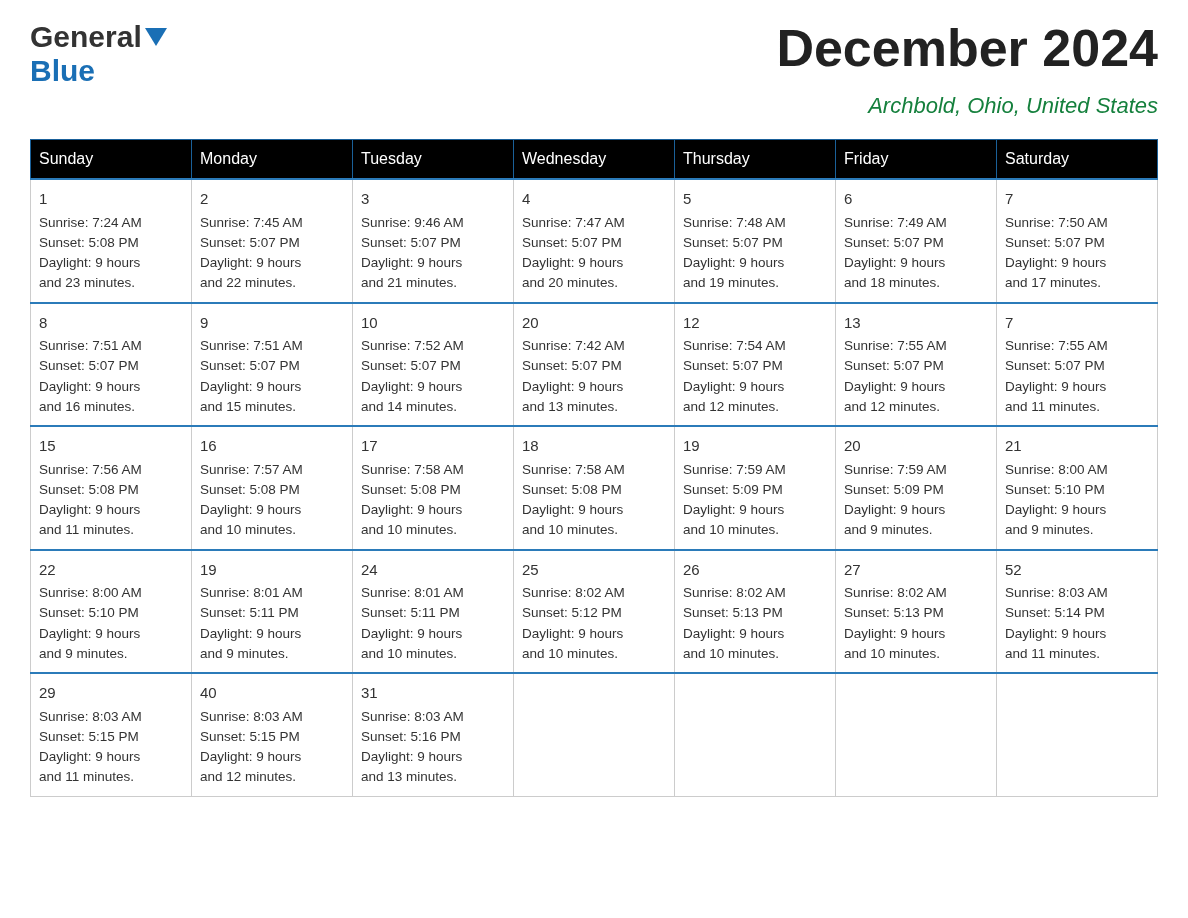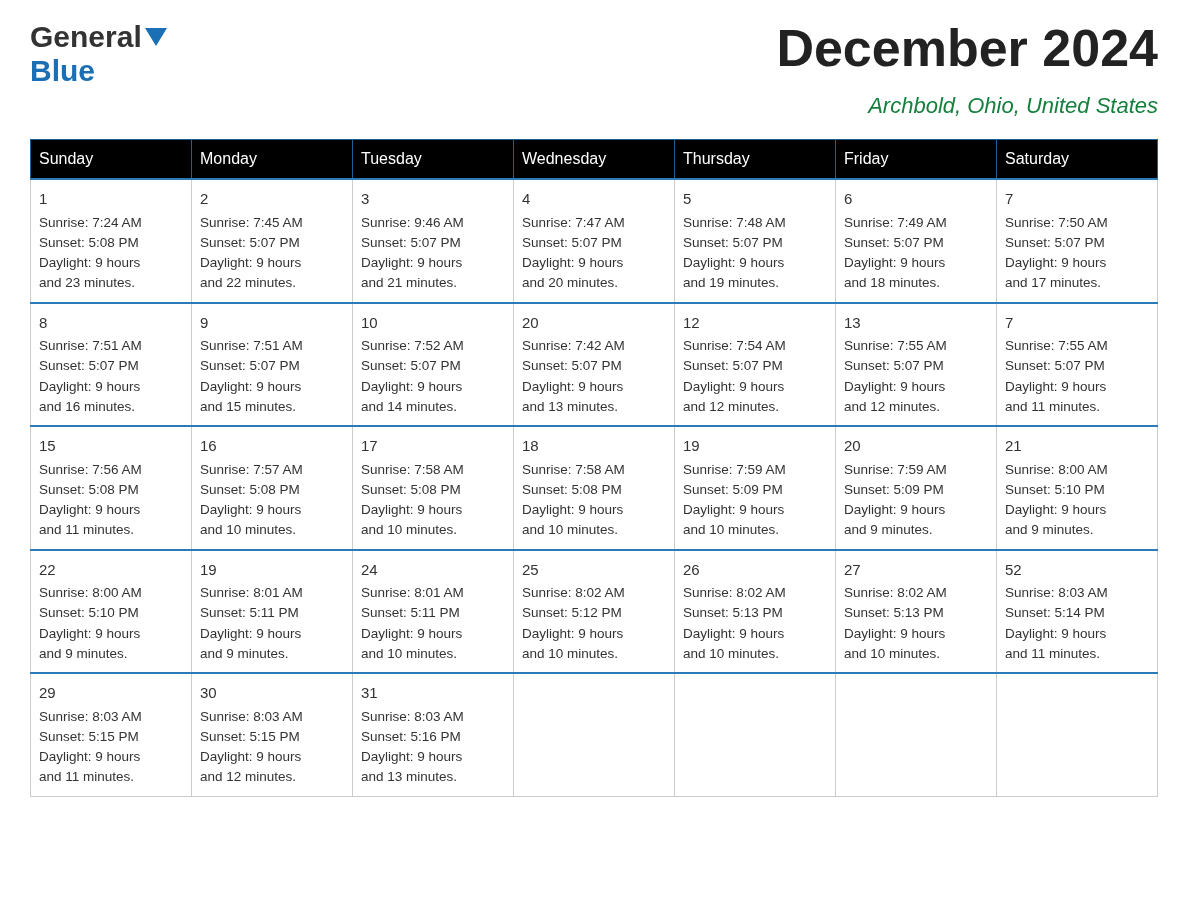--- a/index.html
+++ b/index.html
@@ -319,21 +319,21 @@
       </tr>
       <tr>
         <td>
         <span class="day-num">29</span>
         <span>Sunrise: 8:03 AM</span><br>
         <span>Sunset: 5:15 PM</span><br>
         <span>Daylight: 9 hours</span><br>
         <span>and 11 minutes.</span>
       </td>
         <td>
-        <span class="day-num">30</span>
+        <span class="day-num">40</span>
         <span>Sunrise: 8:03 AM</span><br>
         <span>Sunset: 5:15 PM</span><br>
         <span>Daylight: 9 hours</span><br>
         <span>and 12 minutes.</span>
       </td>
         <td>
         <span class="day-num">31</span>
         <span>Sunrise: 8:03 AM</span><br>
         <span>Sunset: 5:16 PM</span><br>
         <span>Daylight: 9 hours</span><br>

